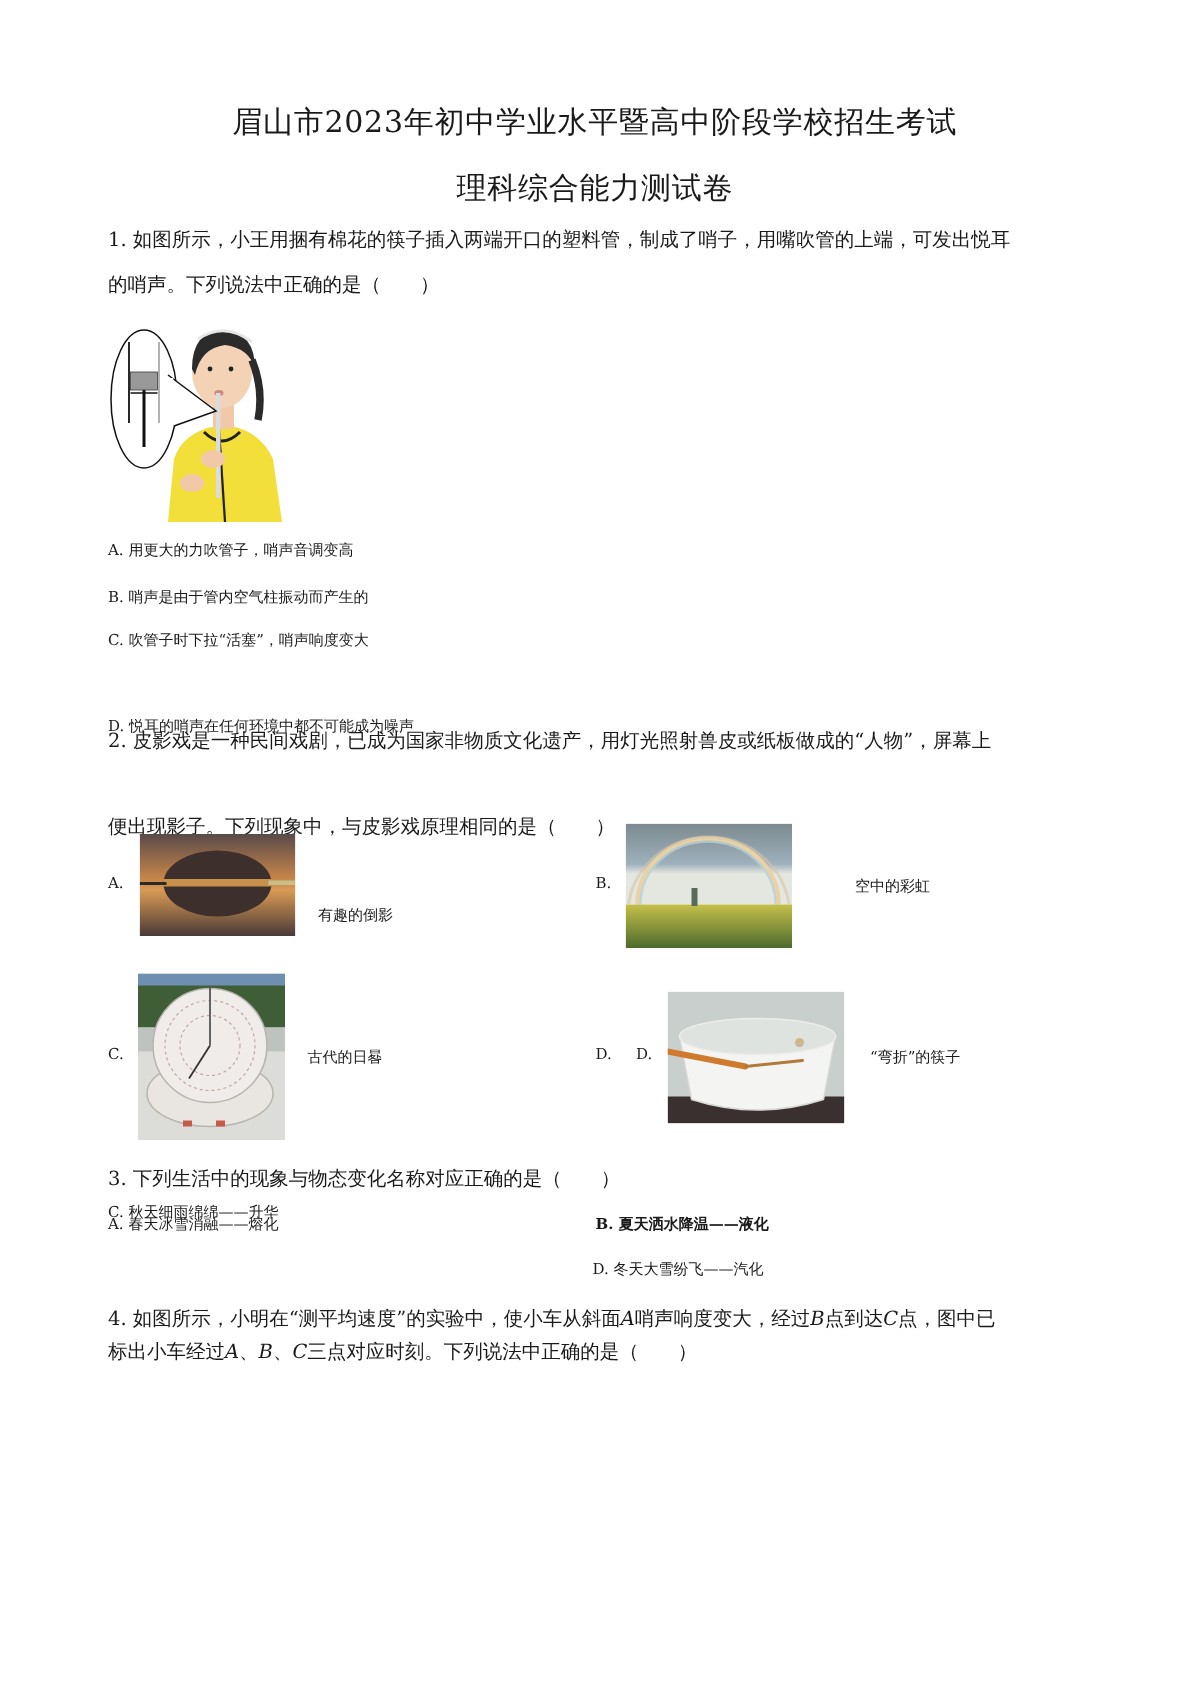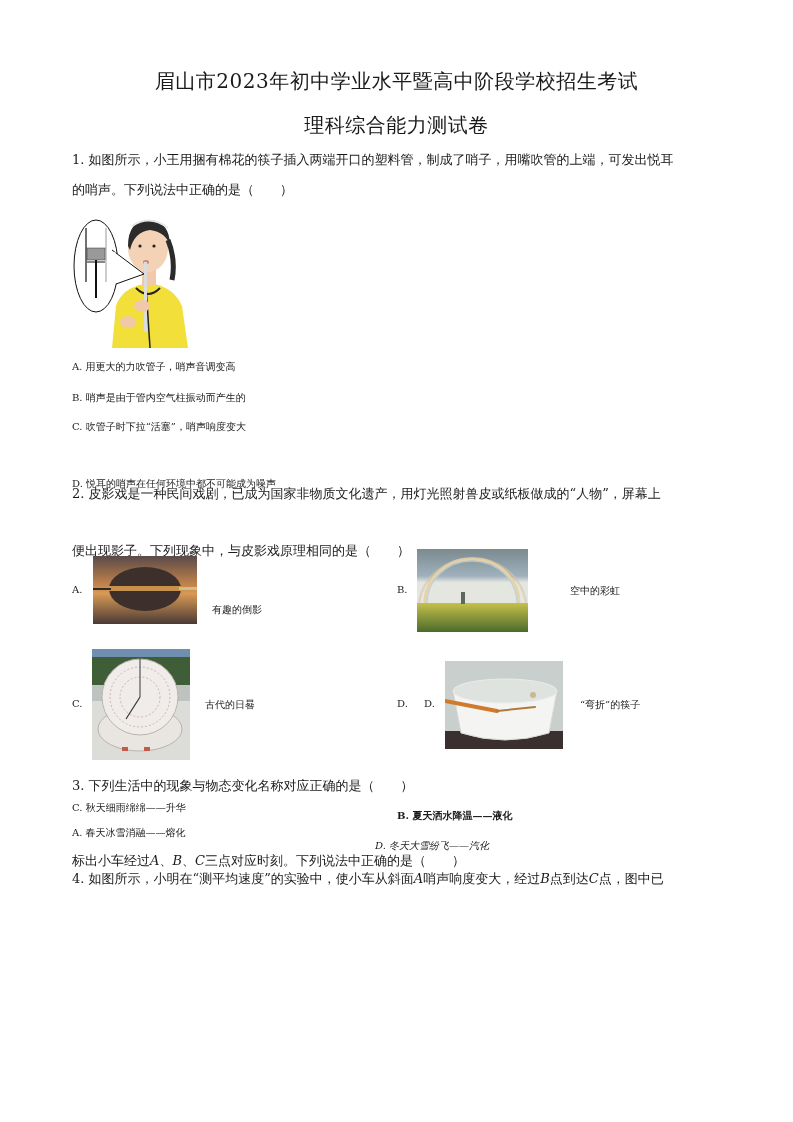--- a/index.html
+++ b/index.html
@@ -151,35 +151,35 @@
     <path d="M8 30 Q60 14 112 30 L104 72 Q60 86 16 72 Z" fill="#f4f5f2" stroke="#d6d8d4" stroke-width="1"></path>
     <ellipse cx="60" cy="30" rx="52" ry="12" fill="#dfe3e0" stroke="#ececea" stroke-width="1"></ellipse>
     <line x1="0" y1="40" x2="52" y2="50" stroke="#d07a2e" stroke-width="4" stroke-linecap="round"></line>
     <line x1="52" y1="50" x2="90" y2="46" stroke="#b07a3a" stroke-width="2" stroke-linecap="round"></line>
     <circle cx="88" cy="34" r="3" fill="#c6a26a" opacity="0.7"></circle>
   </svg>
 </div>
 <div class="abs opt" style="left:580px; top:698px;">“弯折”的筷子</div>
 
 <div class="abs line" style="top:777px;">3. 下列生活中的现象与物态变化名称对应正确的是（　　）</div>
-<div class="abs opt" style="left:72px; top:809px;margin-top:17px;">
+<div class="abs opt" style="left:72px; top:809px;">
   <span>A.</span>
   <span>春天冰雪消融——熔化</span>
 </div>
 <div class="abs opt" style="left:397px; top:809px;font-weight:bold;">
   <span>B.</span>
   <span>夏天洒水降温——液化</span>
 </div>
 <div class="abs opt" style="left:72px; top:801px;">
   <span>C.</span>
   <span>秋天细雨绵绵——升华</span>
 </div>
-<div class="abs opt" style="left:375px; top:839px;font-style:italic;">
+<div class="abs opt" style="left:395px; top:839px;">
   <span>D.</span>
   <span>冬天大雪纷飞——汽化</span>
 </div>
 
 <div class="abs line" style="top:870px;">
   <span>4. 如图所示，小明在“测平均速度”的实验中，使小车从斜面</span><i>A</i><span>哨声响度变大，经过</span><i>B</i><span>点到达</span><i>C</i><span>点，图中已</span>
 </div>
-<div class="abs line" style="top:852px;">
+<div class="abs line" style="top:892px;">
   <span>标出小车经过</span><i>A</i><span>、</span><i>B</i><span>、</span><i>C</i><span>三点对应时刻。下列说法中正确的是（　　）</span>
 </div>
 
 </body></html>

